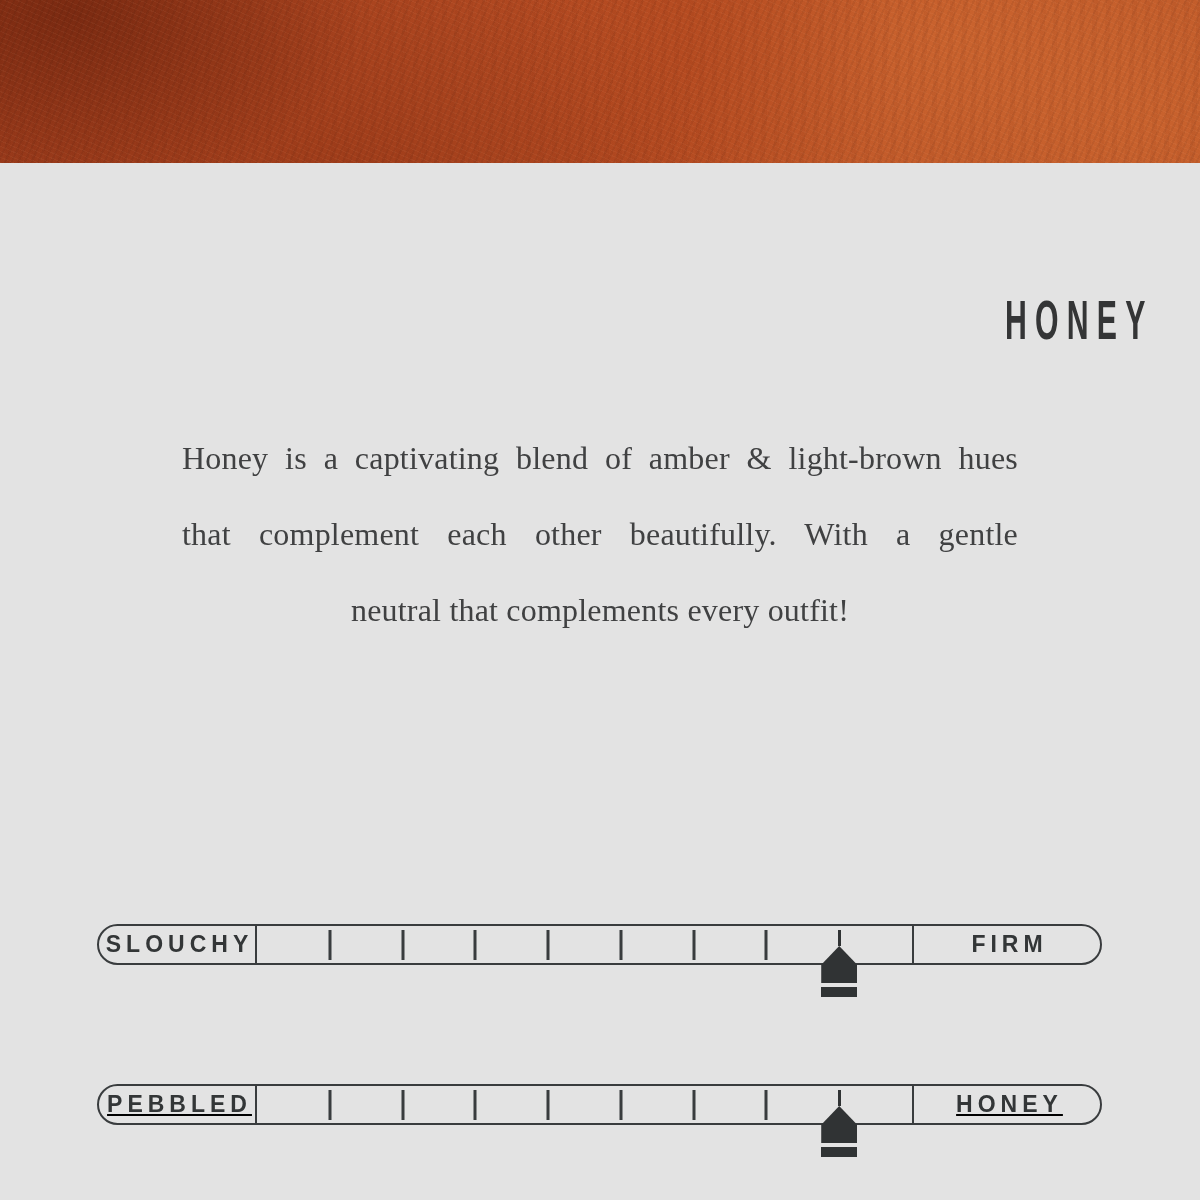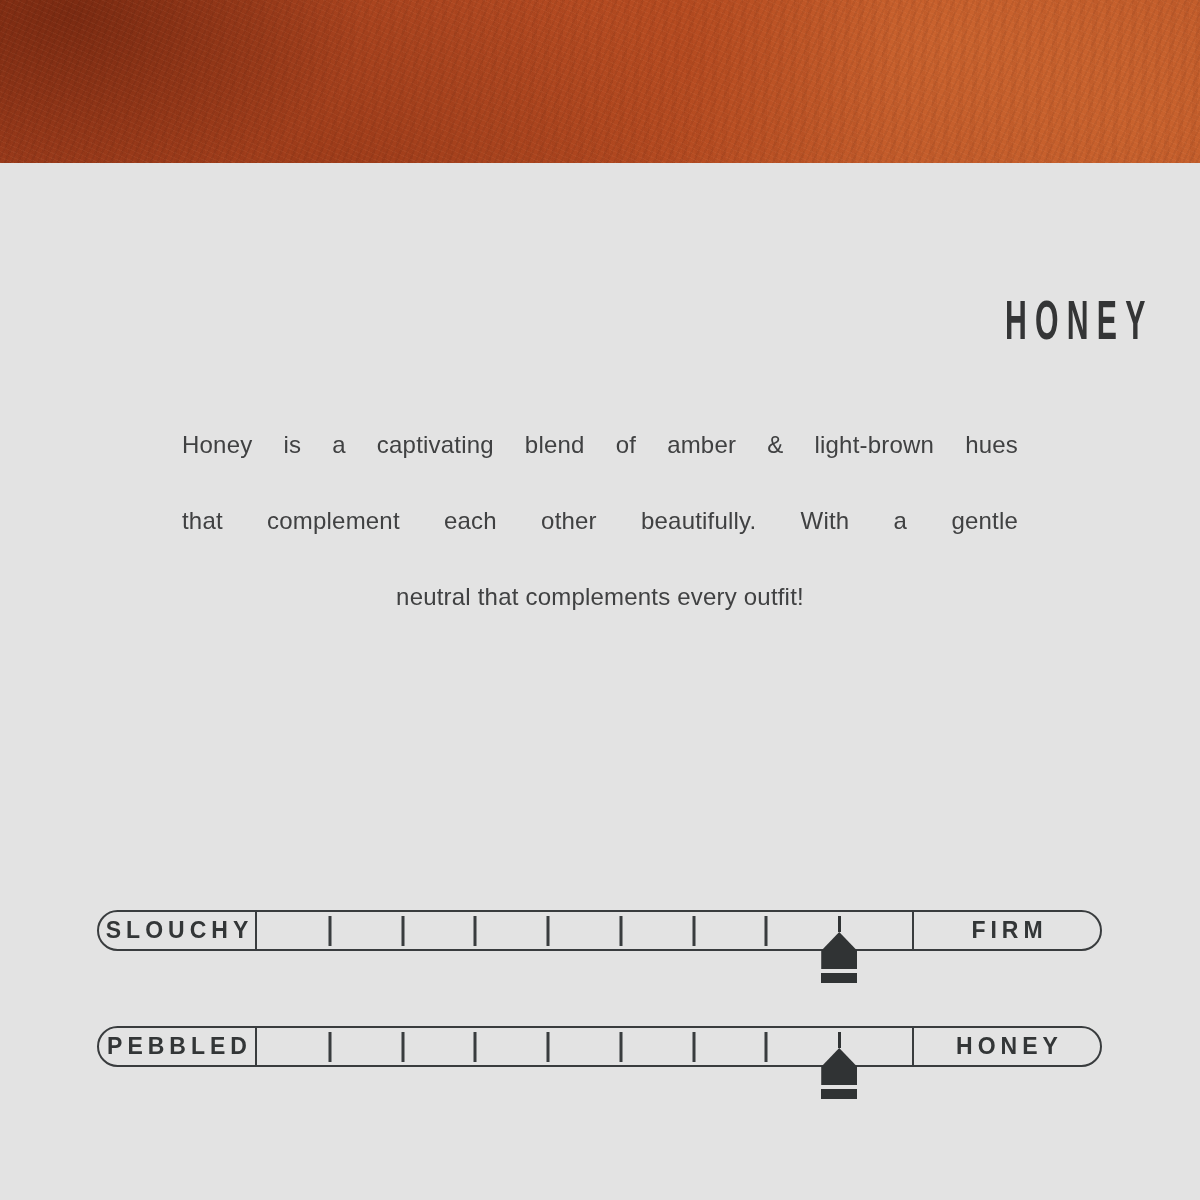--- a/index.html
+++ b/index.html
@@ -49,47 +49,49 @@
     display: inline-block;
     transform: scaleX(0.55);
     transform-origin: center center;
     letter-spacing: 15px;
     margin-right: -15px;
   }
 
   
   .description {
     position: absolute;
-    left: 182px; top: 407px;
+    left: 182px; top: 420px;
     width: 836px;
     color: #404142;
-    font-size: 24px;
+    font-size: 32px;
     letter-spacing: 0.2px;
+    font-family: Liberation Serif, serif;
   }
   .description .line {
     height: 76px;
     line-height: 76px;
     text-align: justify;
     text-align-last: justify;
     white-space: normal;
   }
   .description .line:last-child {
     text-align: left;
     text-align-last: center;
   }
 
   
   .scale {
     position: absolute;
     left: 97px;
     width: 1005px;
     height: 41px;
+    margin-top: 14px;
   }
   .scale.first  { top: 910px; }
-  .scale.second { top: 1026px; }
+  .scale.second { top: 1070px; text-decoration: underline; }
 
   .pill {
     display: flex;
     width: 100%;
     height: 100%;
     border: 2.5px solid #393c3e;
     border-radius: 21px;
     background: transparent;
   }
   .cap {

